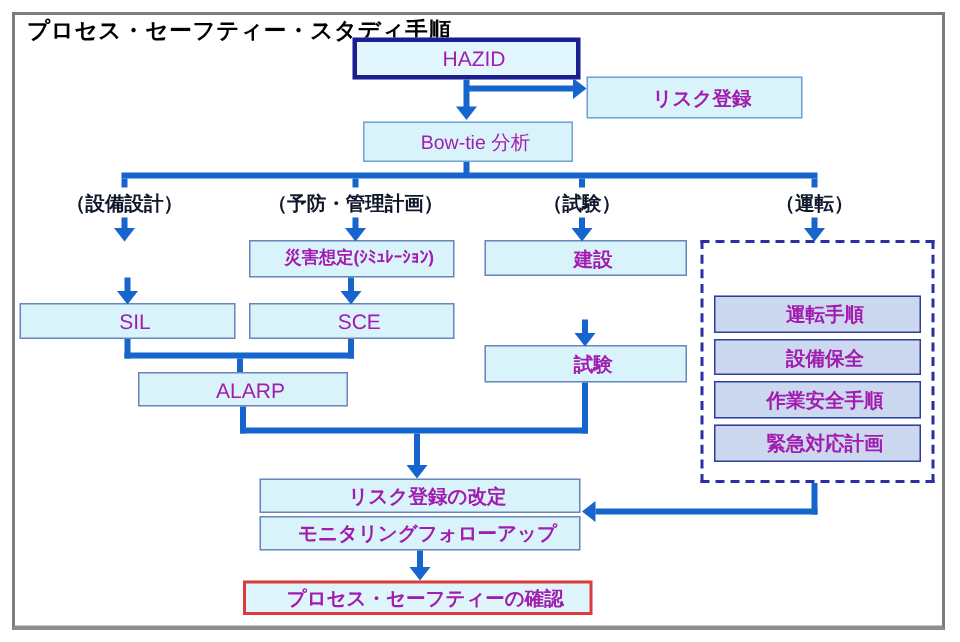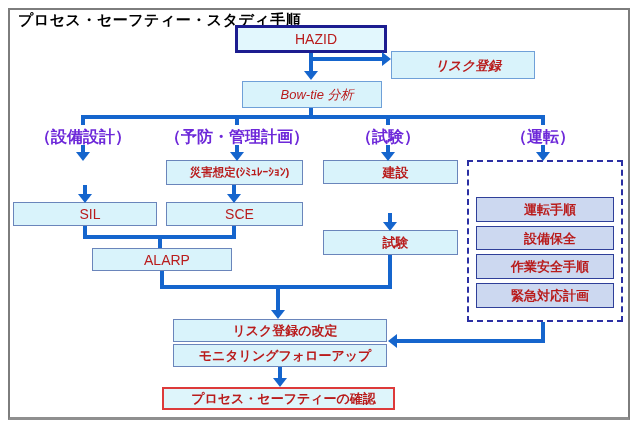--- a/index.html
+++ b/index.html
@@ -10,29 +10,29 @@
     --ops-fill:#ccd8f0;
     --ops-border:#2f3f99;
     --dash-border:#2b2fa3;
     --red:#dd3a3a;
   }
   html,body{margin:0;padding:0;}
   body{font-family:"Liberation Sans","DejaVu Sans",sans-serif;}
   .stage{position:relative;width:640px;height:428px;background:#ffffff;overflow:hidden;border-radius:10px;}
   .frame{position:absolute;left:8px;top:8px;width:622px;height:412px;border:2px solid #7d7d7d;border-bottom:3px solid #8f8f8f;box-sizing:border-box;}
   .title{position:absolute;left:18px;top:11px;font-size:15px;font-weight:bold;color:#000;letter-spacing:0.5px;}
-  .node{position:absolute;box-sizing:border-box;background:var(--cyan);border:1px solid var(--std-border);display:flex;align-items:center;justify-content:center;font-size:13px;font-weight:bold;color:#b91c1c;line-height:1;white-space:nowrap;padding-left:10px;}
+  .node{position:absolute;box-sizing:border-box;background:var(--cyan);border:1px solid var(--std-border);display:flex;align-items:center;justify-content:center;font-size:13px;font-weight:bold;color:#a21caf;line-height:1;white-space:nowrap;padding-left:10px;}
   .latin{font-weight:400;font-size:14px;}
   .hazid{border:3px solid var(--hazid-border);background:#e2f7fd;}
-  .thinblue{border:1.5px solid #6fa0d8;font-style:italic;}
+  .thinblue{border:1.5px solid #6fa0d8;}
   .small{font-size:11.5px;}
   .ops{background:var(--ops-fill);border:1.5px solid var(--ops-border);}
   .dashedbox{position:absolute;box-sizing:border-box;border:2px dashed var(--dash-border);background:transparent;}
   .confirm{border:2.5px solid var(--red);background:#def5fb;}
-  .col-label{position:absolute;transform:translateX(-50%);font-size:16px;font-weight:bold;color:#6d28d9;white-space:nowrap;}
+  .col-label{position:absolute;transform:translateX(-50%);font-size:13px;font-weight:bold;color:#0f172a;white-space:nowrap;}
   .ln{position:absolute;background:var(--blue);}
   .ah{position:absolute;width:0;height:0;}
   .ah-down{border-left:7px solid transparent;border-right:7px solid transparent;border-top:9px solid var(--blue);}
   .ah-right{border-top:7px solid transparent;border-bottom:7px solid transparent;border-left:9px solid var(--blue);}
   .ah-left{border-top:7px solid transparent;border-bottom:7px solid transparent;border-right:9px solid var(--blue);}
 </style>
 </head>
 <body>
 
 <div class="stage">

